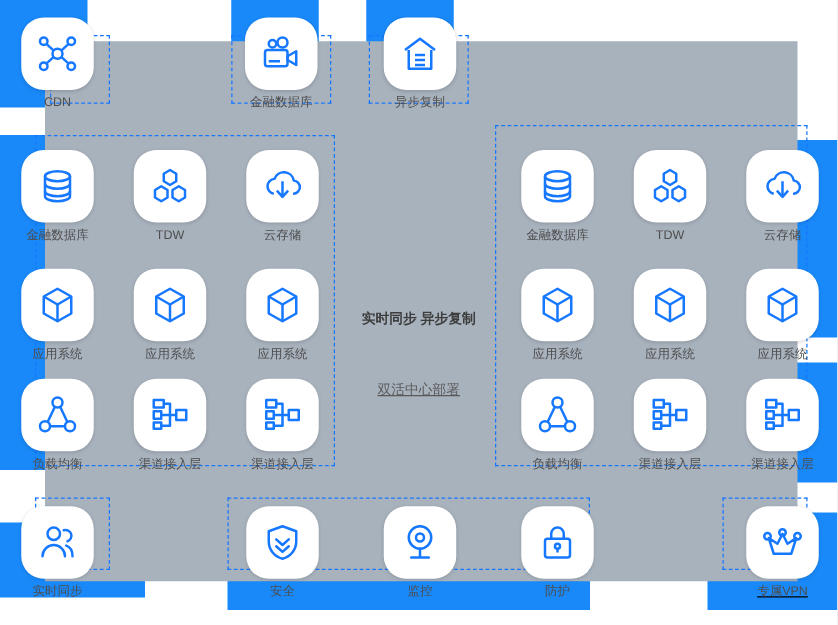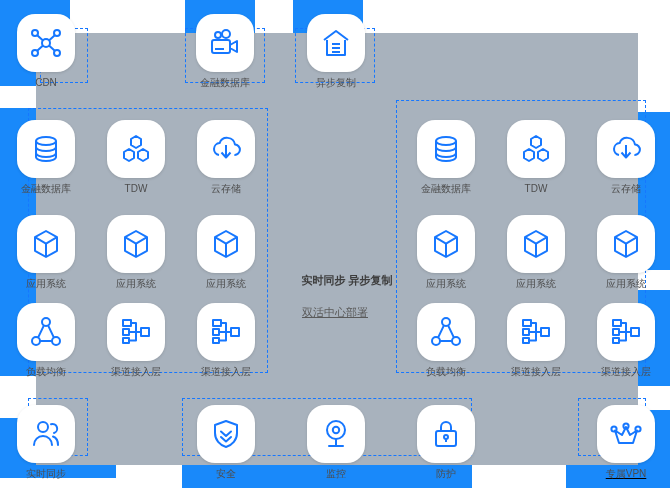--- a/index.html
+++ b/index.html
@@ -71,21 +71,21 @@
       <div class="zone" style="left: 40px; top: 28px; width: 48px; height: 55px; border-color: rgb(22, 119, 255);"></div>
       <div class="zone" style="left: 185px; top: 28px; width: 80px; height: 55px; border-color: rgb(22, 119, 255);"></div>
       <div class="zone" style="left: 295px; top: 28px; width: 80px; height: 55px; border-color: rgb(22, 119, 255);"></div>
       <div class="zone" style="left: 28px; top: 108px; width: 240px; height: 265px; border-color: rgb(22, 119, 255);"></div>
       <div class="zone" style="left: 396px; top: 100px; width: 250px; height: 273px; border-color: rgb(22, 119, 255);"></div>
       <div class="zone" style="left: 28px; top: 398px; width: 60px; height: 58px; border-color: rgb(22, 119, 255);"></div>
       <div class="zone" style="left: 182px; top: 398px; width: 290px; height: 58px; border-color: rgb(22, 119, 255);"></div>
       <div class="zone" style="left: 578px; top: 398px; width: 68px; height: 58px; border-color: rgb(22, 119, 255);"></div>
     </div>
 
-  <div class="centertext" id="center-sync" style="left:252px;top:248px;width:190px;margin-top:25px;">实时同步 异步复制</div>
+  <div class="centertext" id="center-sync" style="left:240px;top:248px;width:190px;">实时同步 异步复制</div>
   <div class="centertext alt" id="center-dual" style="left:240px;top:305px;width:190px;">双活中心部署</div>
 
   <div id="node-layer">
       <div class="node" style="left: 16px; top: 14px;">
         <div class="tile">
           <svg viewBox="0 0 32 32" fill="none" stroke="#1677ff" stroke-width="2">
       <circle cx="16" cy="16" r="4"></circle>
             <circle cx="5" cy="6" r="3"></circle>
             <circle cx="27" cy="6" r="3"></circle>
       <circle cx="5" cy="26" r="3"></circle>

